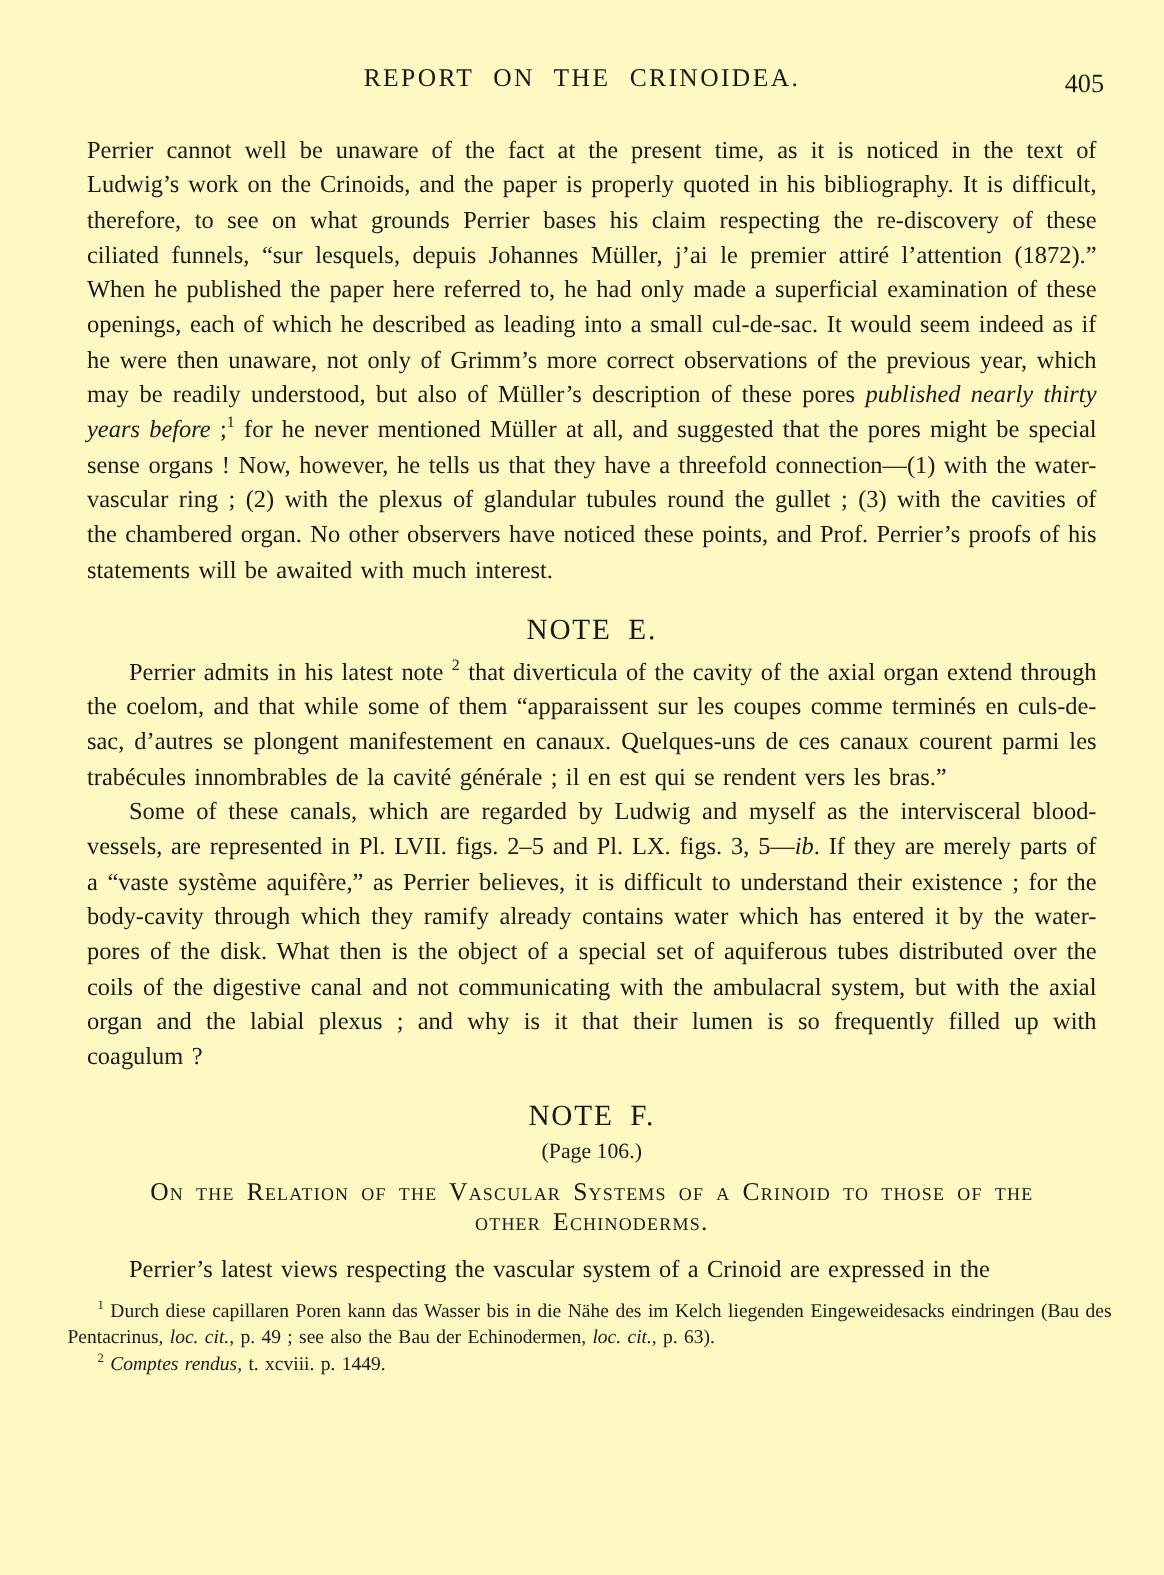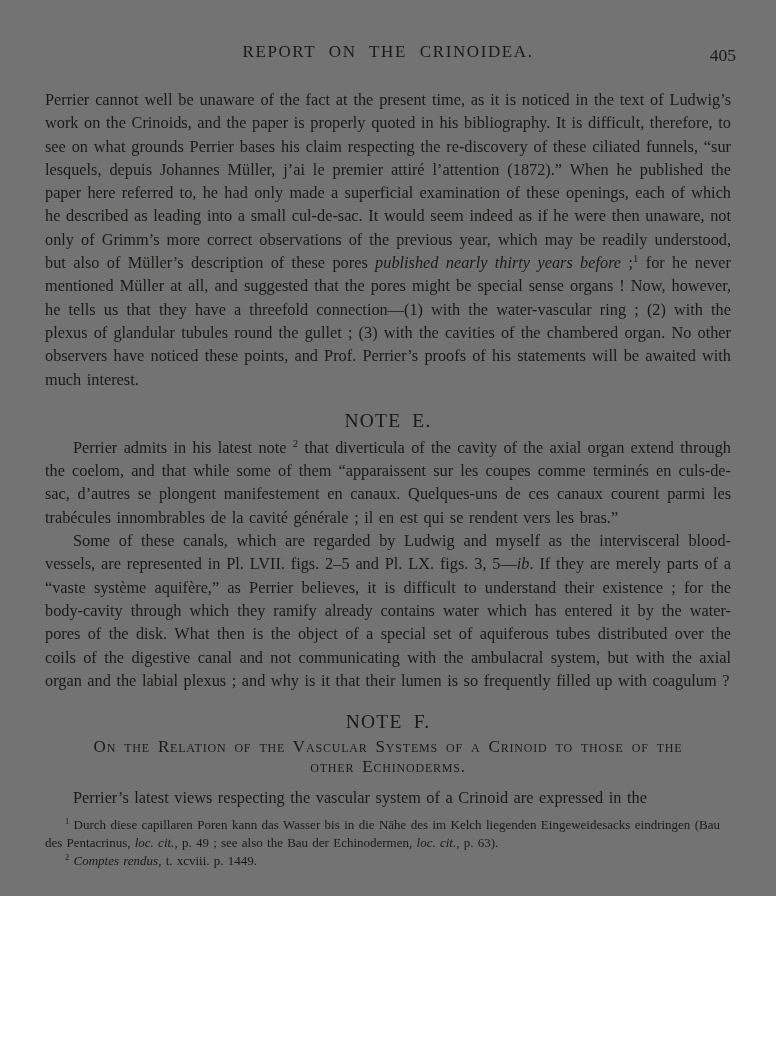--- a/index.html
+++ b/index.html
@@ -1,32 +1,32 @@
 <!DOCTYPE html>
 <html><head>
 <meta charset="utf-8">
 <style>
   html, body { margin: 0; padding: 0; background: #ffffff; }
   .page {
-    width: 776px; height: 896px;
-    background: #737373;
+    width: 776px; height: 1050px;
+    background: #fef9c3;
     color: #1b1916;
     font-family: "Liberation Serif", "DejaVu Serif", serif;
     position: relative;
     overflow: hidden;
     box-sizing: border-box;
   }
   .running-head { position: relative; padding-top: 42px; height: 24px; }
   .head-title {
     text-align: center; font-size: 17px;
     letter-spacing: 1.6px; word-spacing: 7px;
   }
   .page-number { position: absolute; top: 45px; right: 40px; font-size: 17.5px; }
 
-  main { padding: 22px 45px 0 45px; }
+  main { padding: 22px 45px 0 45px; margin-left: 13px; }
   p.body {
     font-size: 16.3px; line-height: 23.3px;
     text-align: justify; margin: 0;
     word-spacing: 1.5px;
   }
   p.indent { text-indent: 28px; }
   p.no-indent { text-indent: 0; }
 
   .note-heading {
     text-align: center; font-weight: 400;
@@ -34,21 +34,21 @@
     margin: 19px 0 4px 0;
   }
   .page-ref { text-align: center; font-size: 14.5px; margin: 0 0 8px 0; }
   .note-subtitle {
     text-align: center; font-variant: small-caps;
     font-size: 17px; letter-spacing: 0.8px; word-spacing: 3px;
     margin: 0 0 9px 0;
   }
   .note-subtitle.narrow { max-width: 600px; margin-left: auto; margin-right: auto; }
 
-  .footnotes { padding: 7px 56px 0 45px; }
+  .footnotes { padding: 7px 35px 0 45px; }
   .footnote {
     font-size: 13px; line-height: 17.6px;
     text-align: justify; text-indent: 20px; margin: 0;
     word-spacing: 1px;
   }
   sup { font-size: 0.65em; line-height: 0; vertical-align: super; }
   .it { font-style: italic; }
 </style>
 </head>
 <body>
@@ -65,20 +65,21 @@
     <p class="body no-indent"><span>Perrier cannot well be unaware of the fact at the present time, as it is noticed in the text of Ludwig’s work on the Crinoids, and the paper is properly quoted in his bibliography.  It is difficult, therefore, to see on what grounds Perrier bases his claim respecting the re-discovery of these ciliated funnels, “sur lesquels, depuis Johannes Müller, j’ai le premier attiré l’attention (1872).”  When he published the paper here referred to, he had only made a superficial examination of these openings, each of which he described as leading into a small cul-de-sac.  It would seem indeed as if he were then unaware, not only of Grimm’s more correct observations of the previous year, which may be readily understood, but also of Müller’s description of these pores </span><span class="it">published nearly thirty years before</span><span>&nbsp;;</span><sup>1</sup><span> for he never mentioned Müller at all, and suggested that the pores might be special sense organs&nbsp;!  Now, however, he tells us that they have a threefold connection—(1) with the water-vascular ring&nbsp;; (2) with the plexus of glandular tubules round the gullet&nbsp;; (3) with the cavities of the chambered organ.  No other observers have noticed these points, and Prof. Perrier’s proofs of his statements will be awaited with much interest.</span></p>
 
     <section>
       <h2 class="note-heading">NOTE E.</h2>
       <p class="body indent"><span>Perrier admits in his latest note&nbsp;</span><sup>2</sup><span> that diverticula of the cavity of the axial organ extend through the coelom, and that while some of them “apparaissent sur les coupes comme terminés en culs-de-sac, d’autres se plongent manifestement en canaux.  Quelques-uns de ces canaux courent parmi les trabécules innombrables de la cavité générale&nbsp;; il en est qui se rendent vers les bras.”</span></p>
       <p class="body indent"><span>Some of these canals, which are regarded by Ludwig and myself as the intervisceral blood-vessels, are represented in Pl. LVII. figs. 2–5 and Pl. LX. figs. 3, 5—</span><span class="it">ib</span><span>.  If they are merely parts of a “vaste système aquifère,” as Perrier believes, it is difficult to understand their existence&nbsp;; for the body-cavity through which they ramify already contains water which has entered it by the water-pores of the disk.  What then is the object of a special set of aquiferous tubes distributed over the coils of the digestive canal and not communicating with the ambulacral system, but with the axial organ and the labial plexus&nbsp;; and why is it that their lumen is so frequently filled up with coagulum&nbsp;?</span></p>
     </section>
 
     <section>
       <h2 class="note-heading">NOTE F.</h2>
+      <div class="page-ref">(Page 106.)</div>
       <div class="note-subtitle narrow">On the Relation of the Vascular Systems of a Crinoid to those of the other Echinoderms.</div>
       <p class="body indent"><span>Perrier’s latest views respecting the vascular system of a Crinoid are expressed in the</span></p>
     </section>
 
   </main>
 
   <footer class="footnotes">
     <p class="footnote"><sup>1</sup><span> Durch diese capillaren Poren kann das Wasser bis in die Nähe des im Kelch liegenden Eingeweidesacks eindringen (Bau des Pentacrinus, </span><span class="it">loc. cit.</span><span>, p. 49&nbsp;; see also the Bau der Echinodermen, </span><span class="it">loc. cit.</span><span>, p. 63).</span></p>
     <p class="footnote"><sup>2</sup><span> </span><span class="it">Comptes rendus</span><span>, t. xcviii. p. 1449.</span></p>
   </footer>

